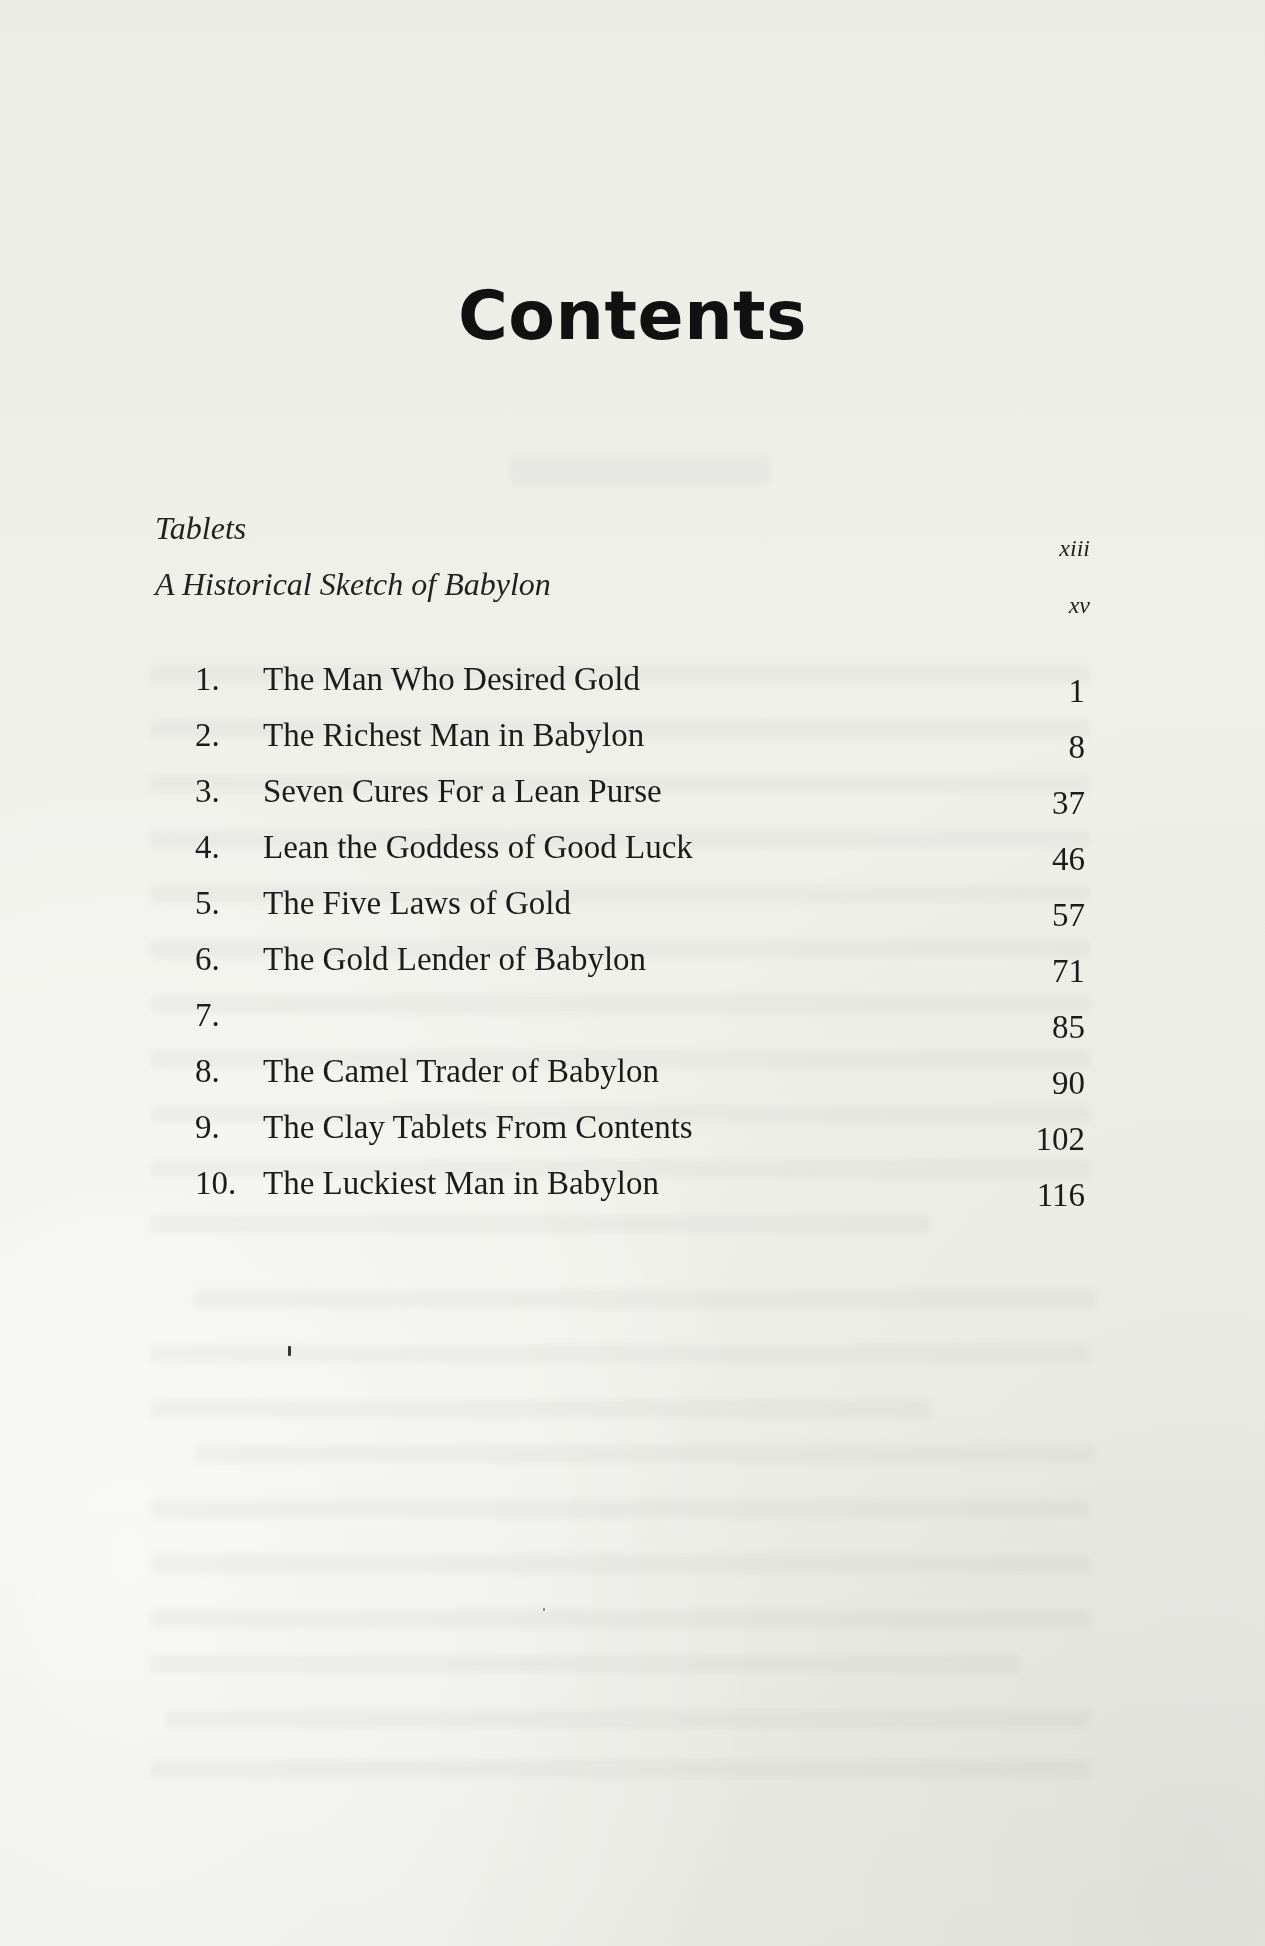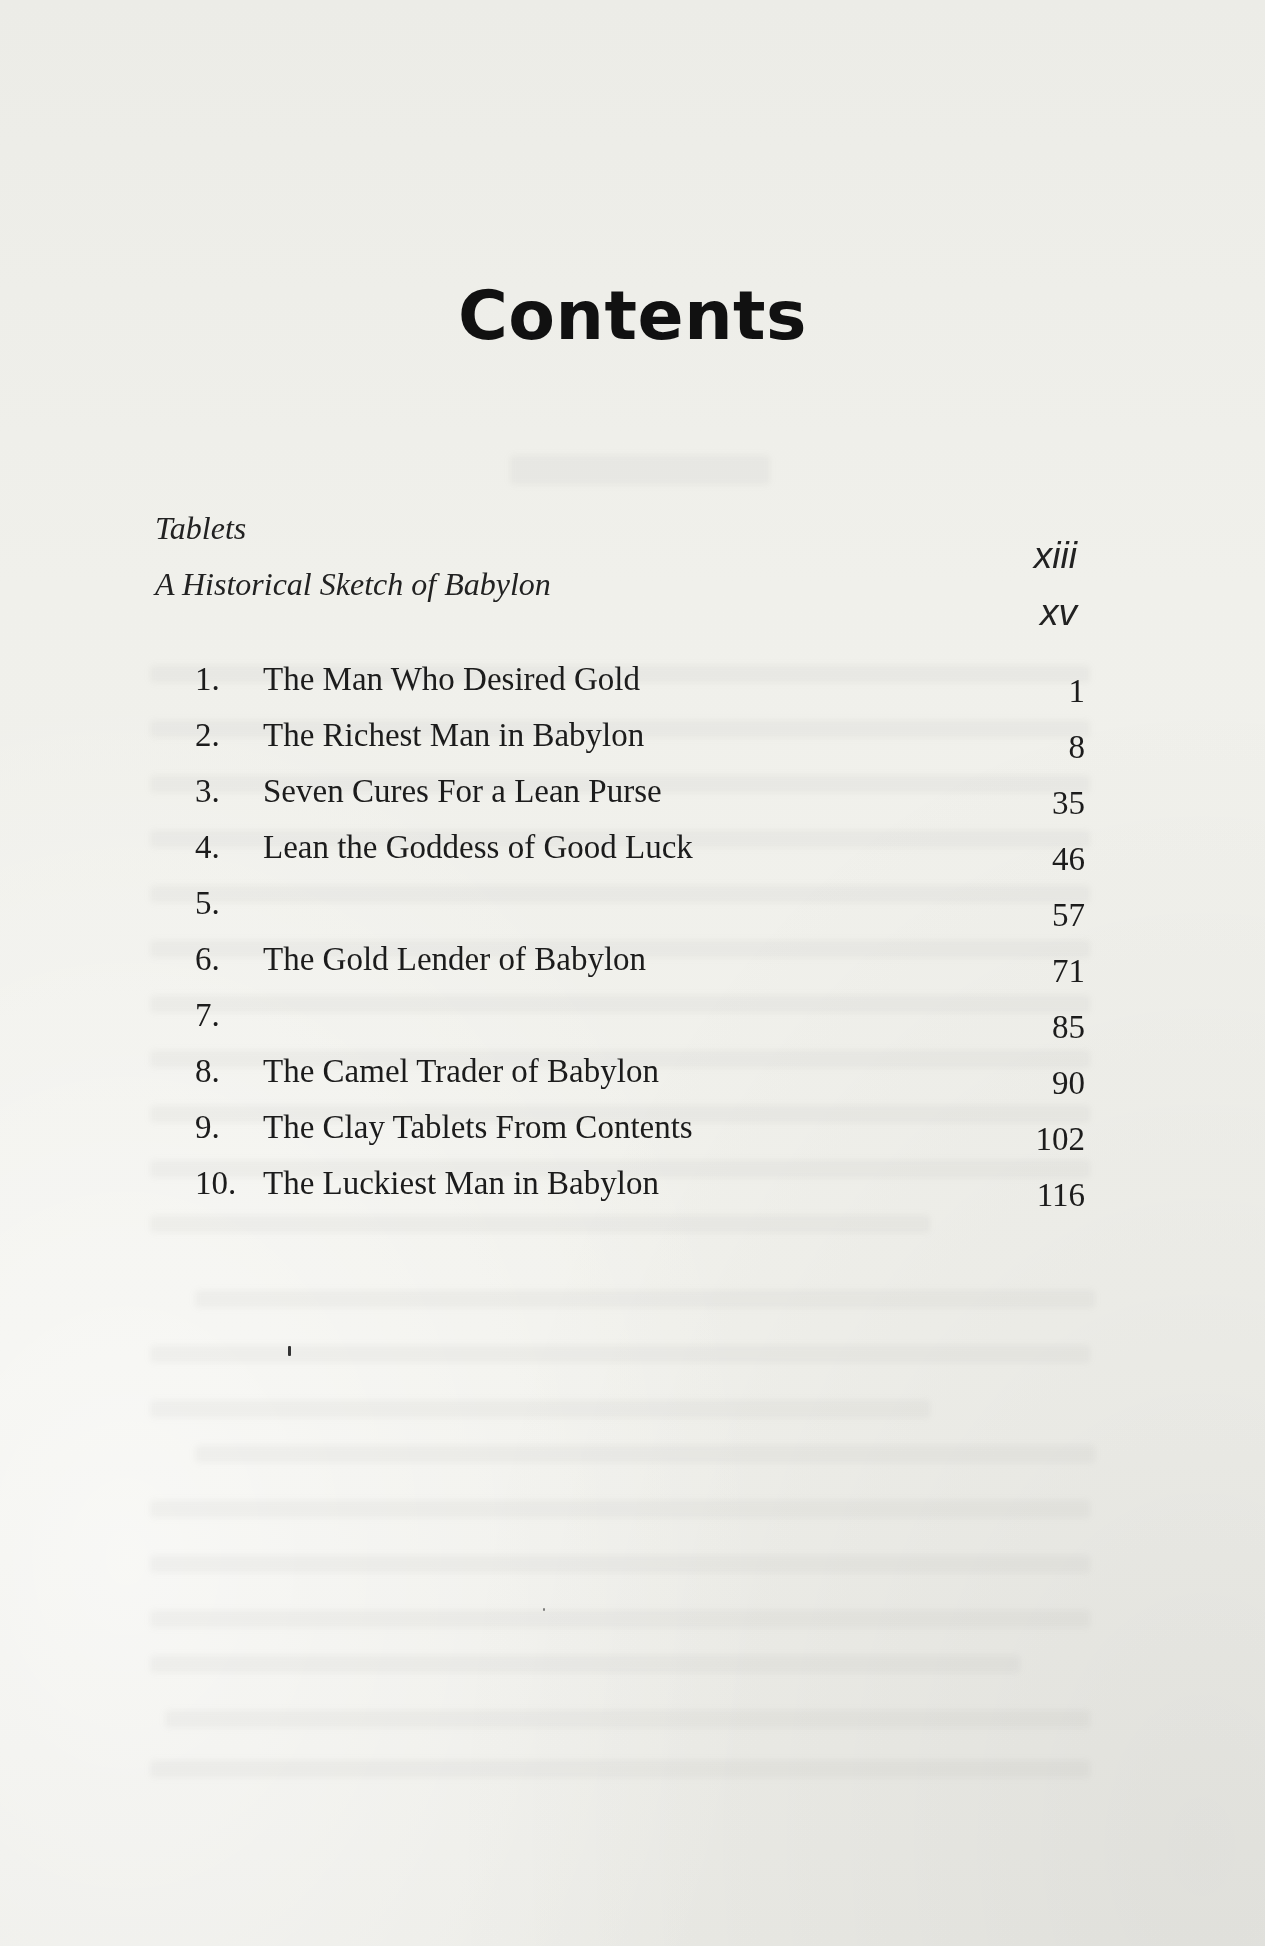--- a/index.html
+++ b/index.html
@@ -44,24 +44,24 @@
     .front-item {
       position: absolute;
       left: 155px;
       font-family: "Liberation Serif", serif;
       font-style: italic;
       font-size: 32px;
       color: #222;
     }
     .front-page {
       position: absolute;
-      right: 188px;
-      font-family: Liberation Sans, sans-serif;
+      right: 175px;
+      font-family: Liberation Serif, serif;
       font-style: italic;
-      font-size: 37px;
+      font-size: 24px;
       color: #222;
       text-align: right;
     }
     .chapter {
       position: absolute;
       left: 195px;
       width: 900px;
       height: 56px;
       font-family: "Liberation Serif", serif;
       font-size: 33px;
@@ -138,29 +138,30 @@
       <span class="pg">1</span>
     </div>
     <div class="chapter" style="top:717px;">
       <span class="num">2.</span>
       <span class="ttl">The Richest Man in Babylon</span>
       <span class="pg">8</span>
     </div>
     <div class="chapter" style="top:773px;">
       <span class="num">3.</span>
       <span class="ttl">Seven Cures For a Lean Purse</span>
-      <span class="pg">35</span>
+      <span class="pg">37</span>
     </div>
     <div class="chapter" style="top:829px;">
       <span class="num">4.</span>
       <span class="ttl">Lean the Goddess of Good Luck</span>
       <span class="pg">46</span>
     </div>
     <div class="chapter" style="top:885px;">
       <span class="num">5.</span>
+      <span class="ttl">The Five Laws of Gold</span>
       <span class="pg">57</span>
     </div>
     <div class="chapter" style="top:941px;">
       <span class="num">6.</span>
       <span class="ttl">The Gold Lender of Babylon</span>
       <span class="pg">71</span>
     </div>
     <div class="chapter" style="top:997px;">
       <span class="num">7.</span>
       <span class="pg">85</span>

